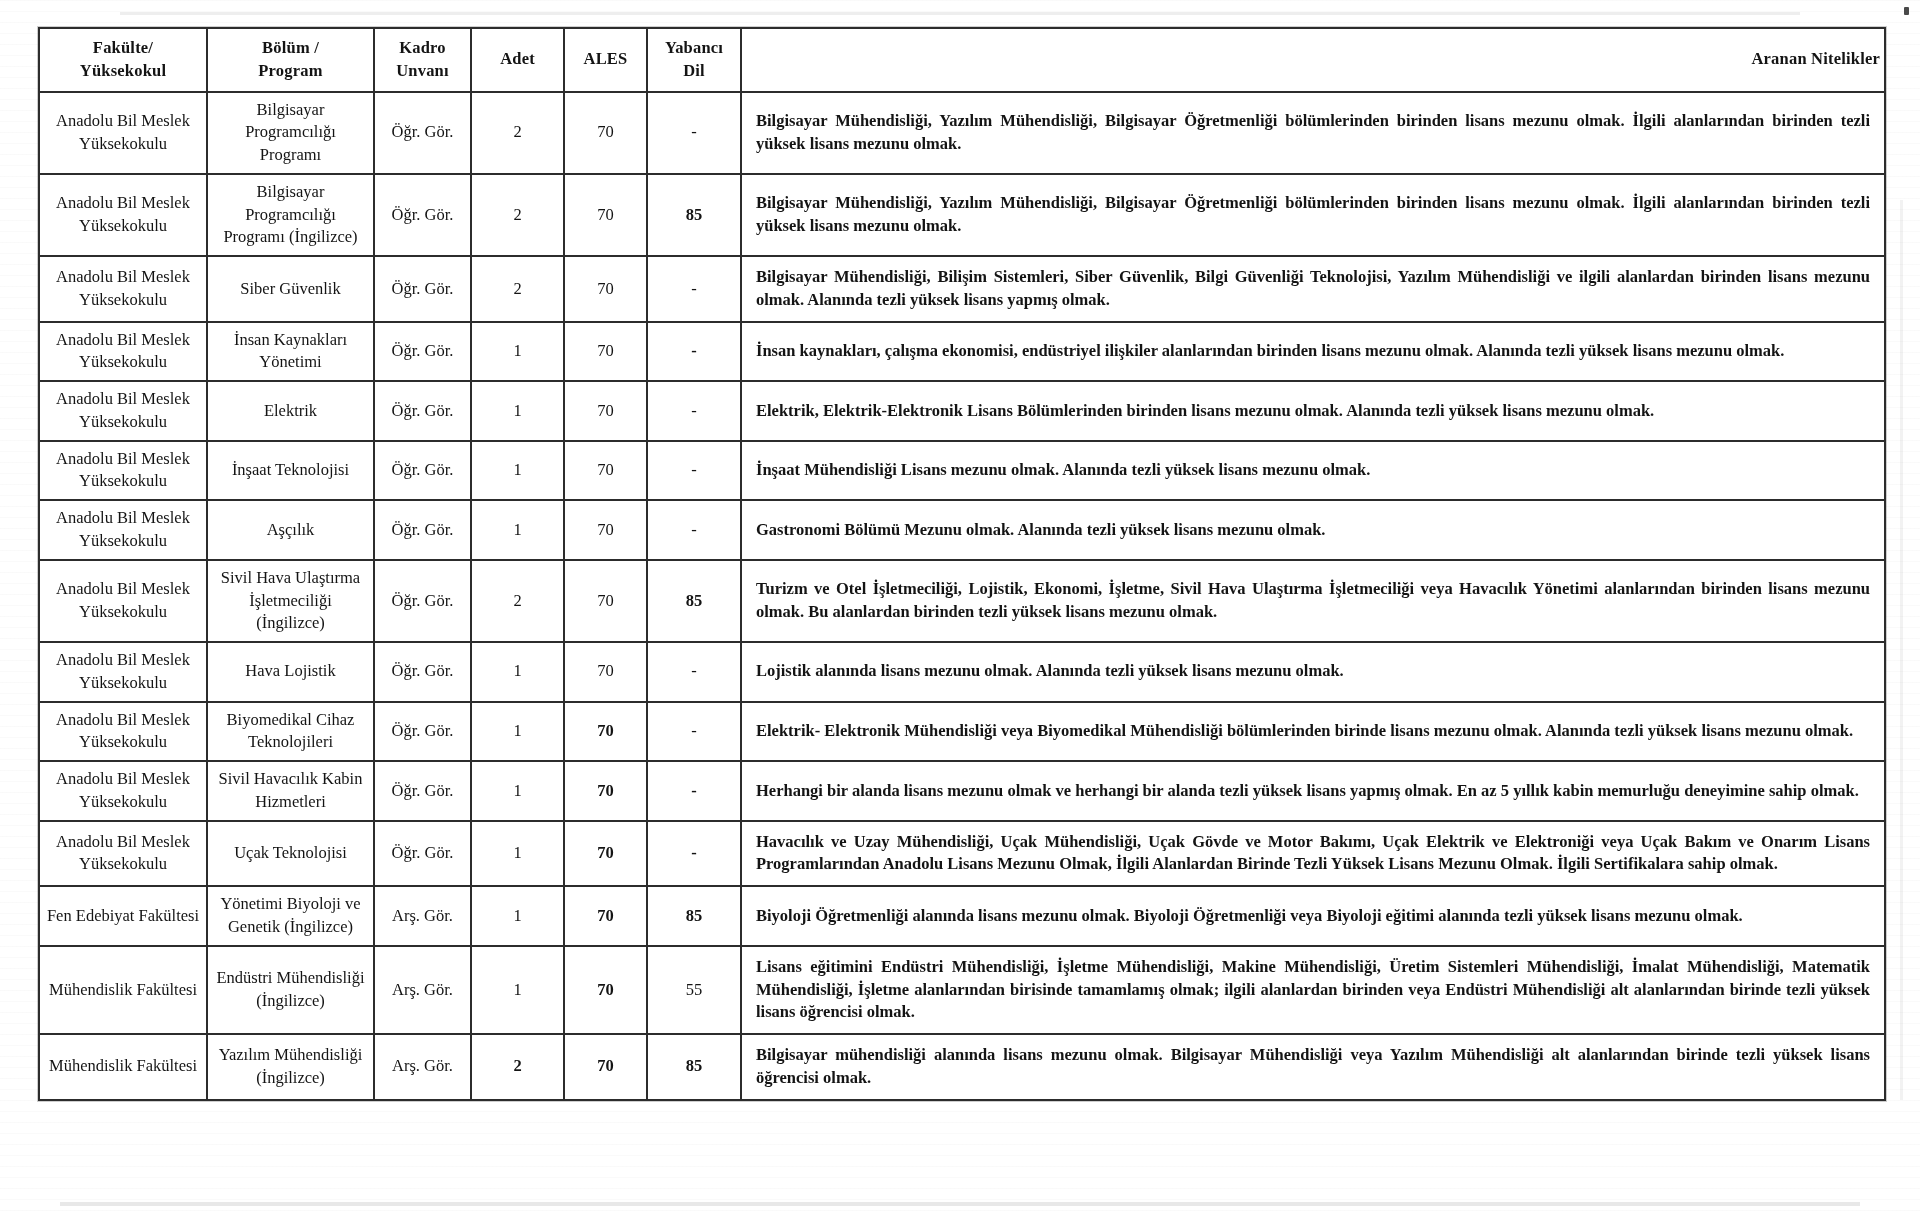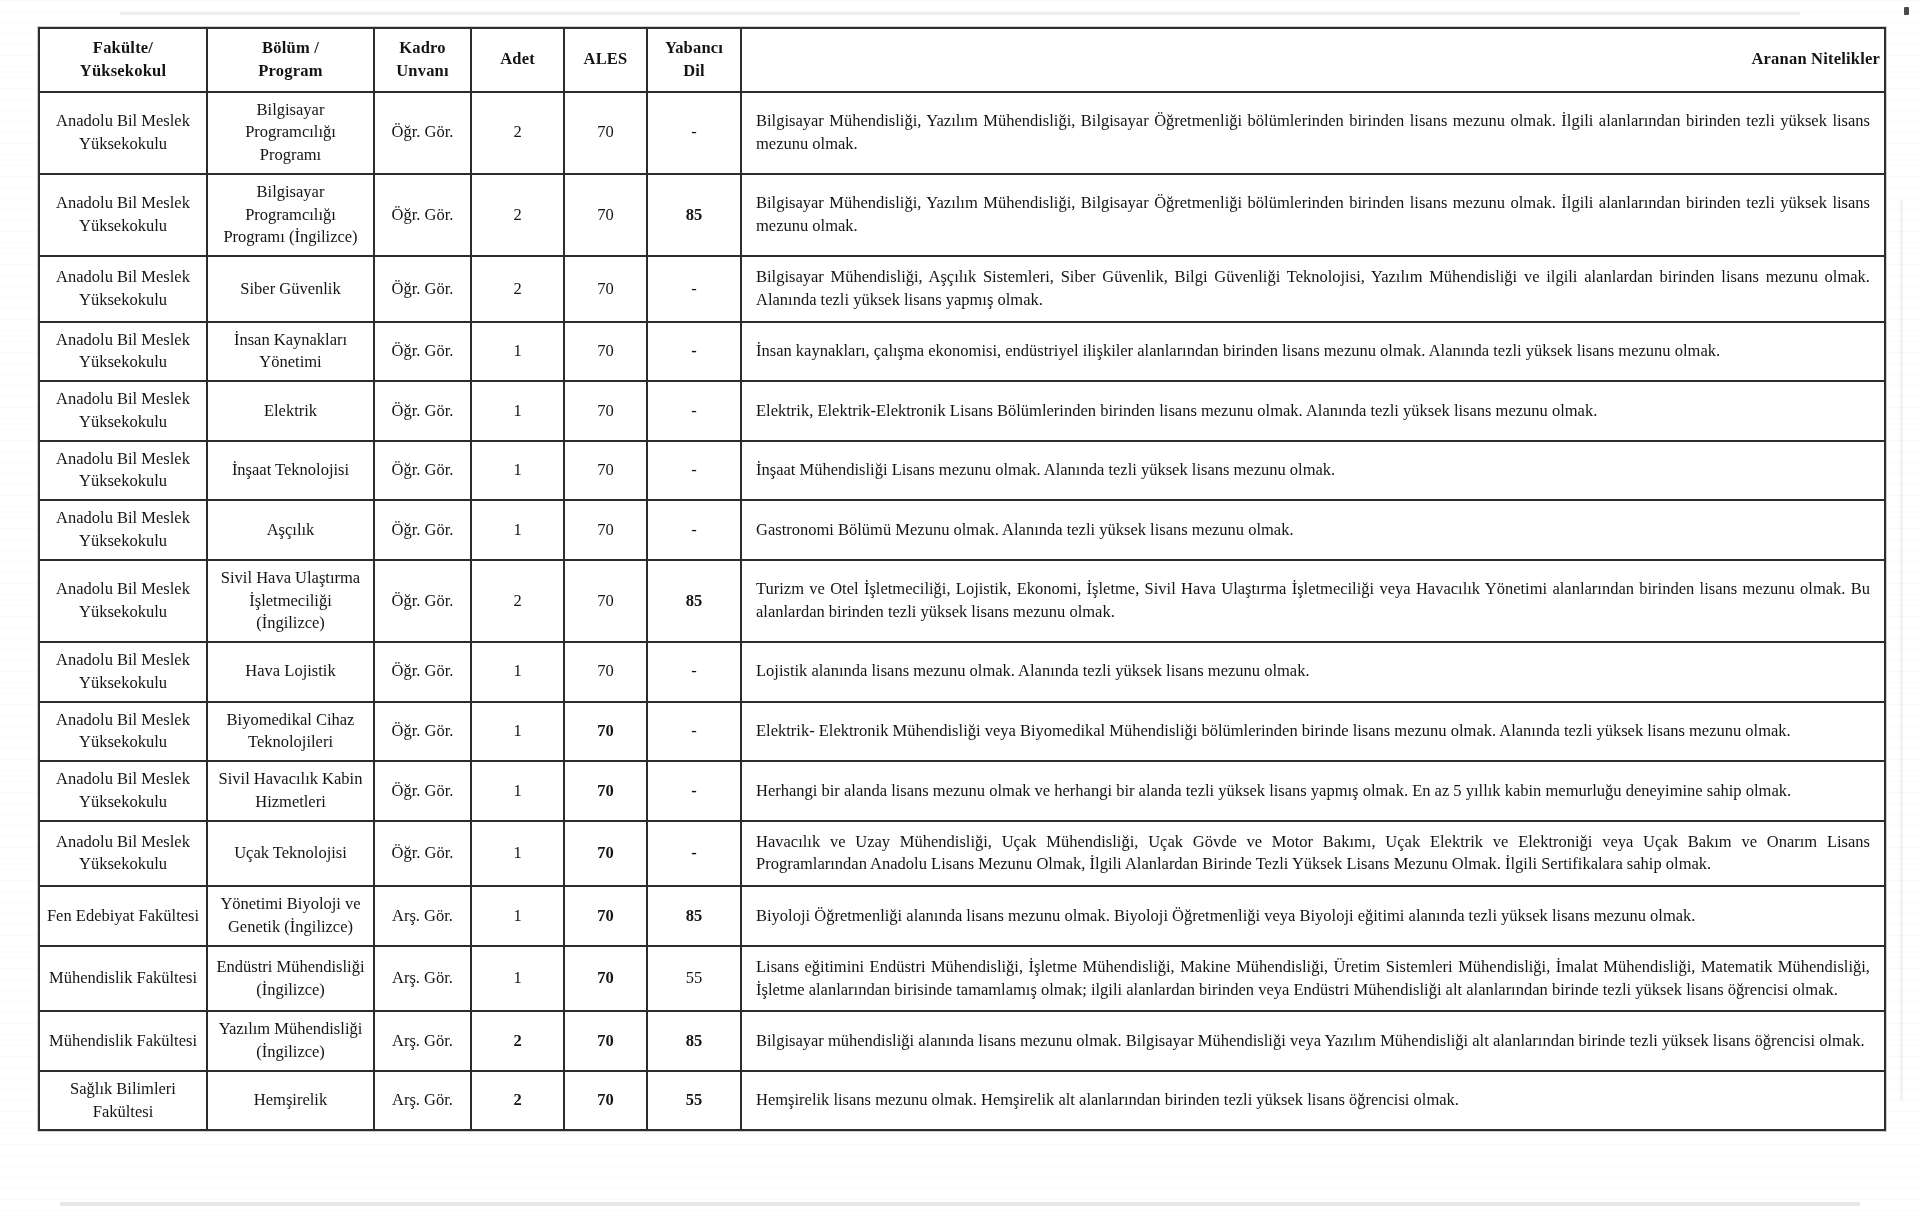--- a/index.html
+++ b/index.html
@@ -52,20 +52,21 @@
     text-align: right;
     padding-left: 14px;
   }
   td.c-center {
     text-align: center;
     padding: 6px 6px;
   }
   td.c-justify {
     text-align: justify;
     padding: 9px 14px;
+    font-weight: bold;
   }
   td.bold { font-weight: bold; }
   
   .artifact {
     position: absolute;
     pointer-events: none;
   }
   .dot-tr {
     right: 11px; top: 7px;
     width: 5px; height: 8px;
@@ -137,21 +138,21 @@
           <td class="c-center bold">85</td>
           <td class="c-justify">Bilgisayar Mühendisliği, Yazılım Mühendisliği, Bilgisayar Öğretmenliği bölümlerinden birinden lisans mezunu olmak. İlgili alanlarından birinden tezli yüksek lisans mezunu olmak.</td>
         </tr>
         <tr>
           <td class="c-center">Anadolu Bil Meslek Yüksekokulu</td>
           <td class="c-center">Siber Güvenlik</td>
           <td class="c-center">Öğr. Gör.</td>
           <td class="c-center">2</td>
           <td class="c-center">70</td>
           <td class="c-center">-</td>
-          <td class="c-justify">Bilgisayar Mühendisliği, Aşçılık Sistemleri, Siber Güvenlik, Bilgi Güvenliği Teknolojisi, Yazılım Mühendisliği ve ilgili alanlardan birinden lisans mezunu olmak. Alanında tezli yüksek lisans yapmış olmak.</td>
+          <td class="c-justify">Bilgisayar Mühendisliği, Bilişim Sistemleri, Siber Güvenlik, Bilgi Güvenliği Teknolojisi, Yazılım Mühendisliği ve ilgili alanlardan birinden lisans mezunu olmak. Alanında tezli yüksek lisans yapmış olmak.</td>
         </tr>
         <tr>
           <td class="c-center">Anadolu Bil Meslek Yüksekokulu</td>
           <td class="c-center">İnsan Kaynakları Yönetimi</td>
           <td class="c-center">Öğr. Gör.</td>
           <td class="c-center">1</td>
           <td class="c-center">70</td>
           <td class="c-center bold">-</td>
           <td class="c-justify">İnsan kaynakları, çalışma ekonomisi, endüstriyel ilişkiler alanlarından birinden lisans mezunu olmak. Alanında tezli yüksek lisans mezunu olmak.</td>
         </tr>
@@ -247,29 +248,20 @@
         </tr>
         <tr>
           <td class="c-center">Mühendislik Fakültesi</td>
           <td class="c-center">Yazılım Mühendisliği (İngilizce)</td>
           <td class="c-center">Arş. Gör.</td>
           <td class="c-center bold">2</td>
           <td class="c-center bold">70</td>
           <td class="c-center bold">85</td>
           <td class="c-justify">Bilgisayar mühendisliği alanında lisans mezunu olmak. Bilgisayar Mühendisliği veya Yazılım Mühendisliği alt alanlarından birinde tezli yüksek lisans öğrencisi olmak.</td>
         </tr>
-        <tr>
-          <td class="c-center">Sağlık Bilimleri Fakültesi</td>
-          <td class="c-center">Hemşirelik</td>
-          <td class="c-center">Arş. Gör.</td>
-          <td class="c-center bold">2</td>
-          <td class="c-center bold">70</td>
-          <td class="c-center bold">55</td>
-          <td class="c-justify">Hemşirelik lisans mezunu olmak. Hemşirelik alt alanlarından birinden tezli yüksek lisans öğrencisi olmak.</td>
-        </tr>
       </tbody>
   </table>
 
   <div class="artifact dot-tr"></div>
   <div class="artifact smudge-top"></div>
   <div class="artifact smudge-bottom"></div>
   <div class="artifact smudge-right"></div>
 
 </div>
 

